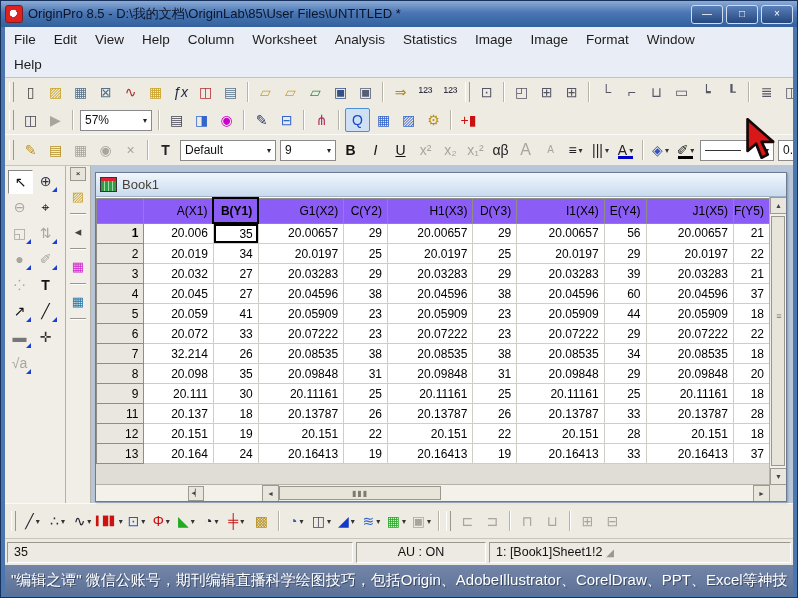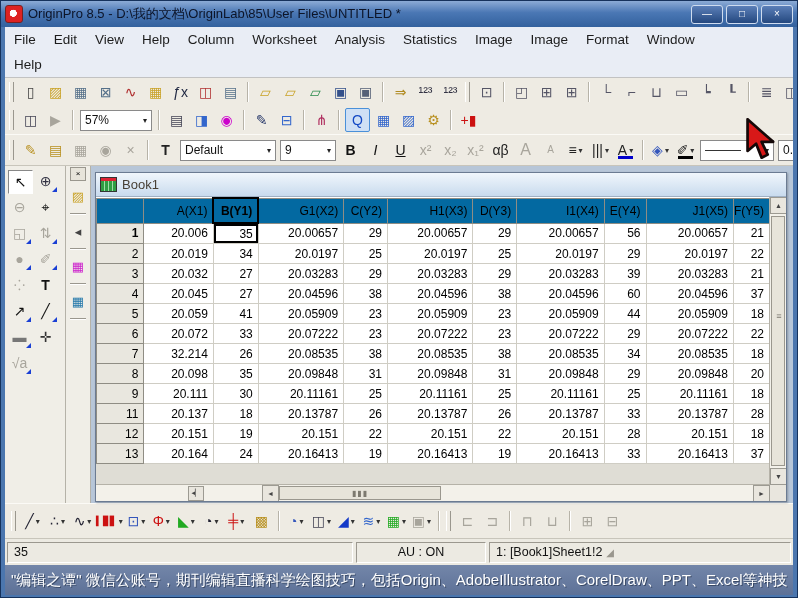--- a/index.html
+++ b/index.html
@@ -46,21 +46,21 @@
   .book{position:absolute;left:4px;top:6px;width:690px;height:328px;border:1px solid #6b7b92;background:#dfddd5;box-shadow:1px 1px 2px rgba(0,0,0,.25);display:flex;flex-direction:column;}
   .booktitle{flex:0 0 23px;background:linear-gradient(#f0f6fc,#c9dbee);display:flex;align-items:center;padding:0 4px;border-bottom:1px solid #9fb0c4;}
   .bookicon{width:15px;height:13px;border:1px solid #333;background:
      linear-gradient(#d23 0 3px,transparent 3px),
      repeating-linear-gradient(90deg,#2f9e44 0 3px,#9fdca9 3px 4px);margin-right:5px;}
   .booktitle span.t{font-size:13px;color:#473f35;}
   .sheetarea{flex:1;position:relative;overflow:hidden;}
   .gridwrap{position:absolute;left:0;top:0;right:16px;bottom:16px;overflow:hidden;background:#dfddd5;}
   table.grid{border-collapse:collapse;table-layout:fixed;background:#fff;}
   .grid th,.grid td{padding:0 5px 0 0;height:19px;font-size:12px;font-weight:normal;white-space:nowrap;overflow:hidden;}
-  .grid thead th{height:23px;background:#0369a1;border:1px solid #8f8d84;text-align:right;color:#000;}
+  .grid thead th{height:23px;background:#8b5cf6;border:1px solid #8f8d84;text-align:right;color:#000;}
   .grid thead th.selcol{font-weight:bold;border:2px solid #000;}
   .grid td{border:1px solid #cfcdc4;text-align:right;color:#000;background:#fff;}
   .grid td.rowhdr{background:#e9e7df;border:1px solid #8f8d84;font-size:12px;}
   .grid td.rowhdr.sel{font-weight:bold;}
   .grid td.selcell{box-shadow:inset 0 0 0 2px #000;}
   
   .vsb{position:absolute;top:0;right:0;bottom:16px;width:16px;background:#f3f1ea;border-left:1px solid #b5b2a8;display:flex;flex-direction:column;}
   .hsb{position:absolute;left:0;right:16px;bottom:0;height:16px;background:#f3f1ea;border-top:1px solid #b5b2a8;display:flex;align-items:center;}
   .sbtn{flex:0 0 15px;height:15px;width:15px;background:#e9e6de;border:1px solid #9c9a92;font-size:7px;color:#444;display:flex;align-items:center;justify-content:center;}
   .vthumb{flex:1;margin:2px 1px;background:#e7e4da;border:1px solid #9a978e;position:relative;}
@@ -138,21 +138,21 @@
             <span class="tbtn">
               <span class="glyph" style="color: rgb(85, 112, 138);">⊠</span>
             </span>
             <span class="tbtn">
               <span class="glyph" style="color: rgb(176, 48, 48);">∿</span>
             </span>
             <span class="tbtn">
               <span class="glyph" style="color: rgb(201, 162, 39);">▦</span>
             </span>
             <span class="tbtn">
-              <span class="glyph" style="color: rgb(34, 42, 68);">ƒx</span>
+              <span class="glyph" style="color: rgb(34, 42, 68); font-style: italic;">ƒx</span>
             </span>
             <span class="tbtn">
               <span class="glyph" style="color: rgb(176, 48, 48);">◫</span>
             </span>
             <span class="tbtn">
               <span class="glyph" style="color: rgb(85, 112, 138);">▤</span>
             </span>
             <span class="tsep"></span>
             <span class="tbtn">
               <span class="glyph" style="color: rgb(201, 162, 39);">▱</span>

